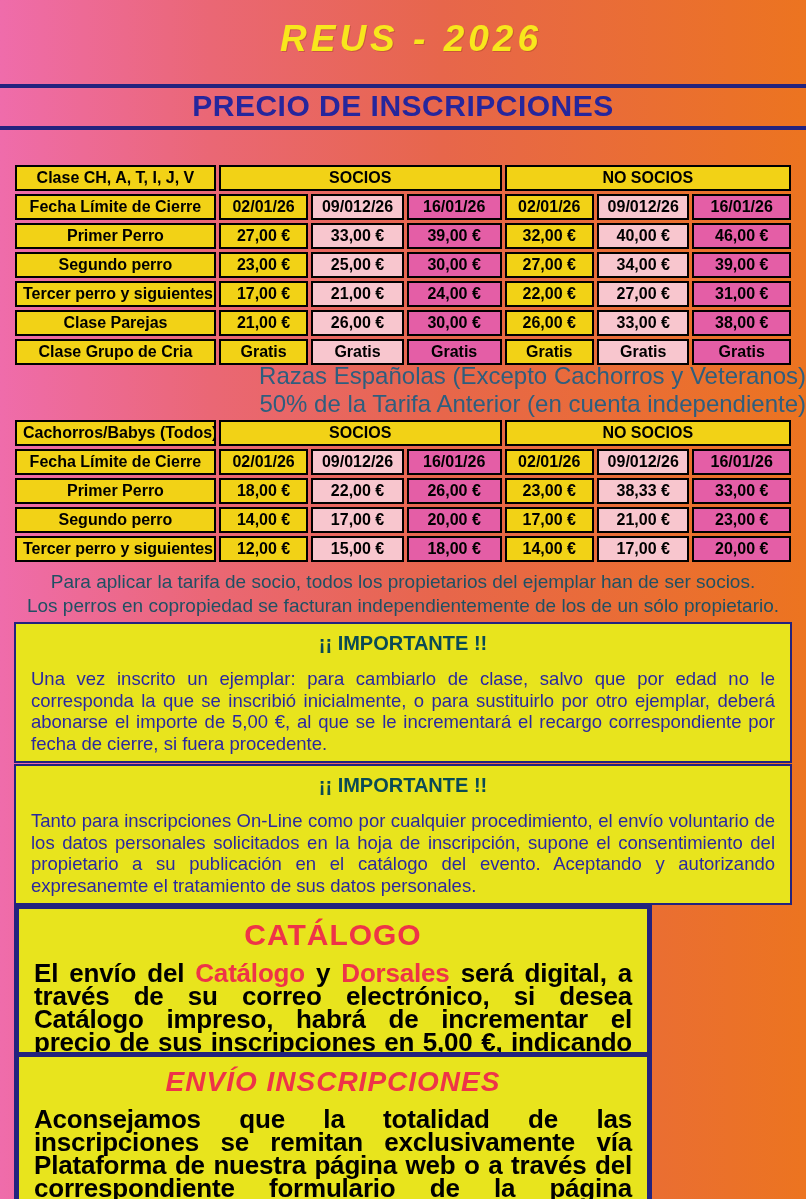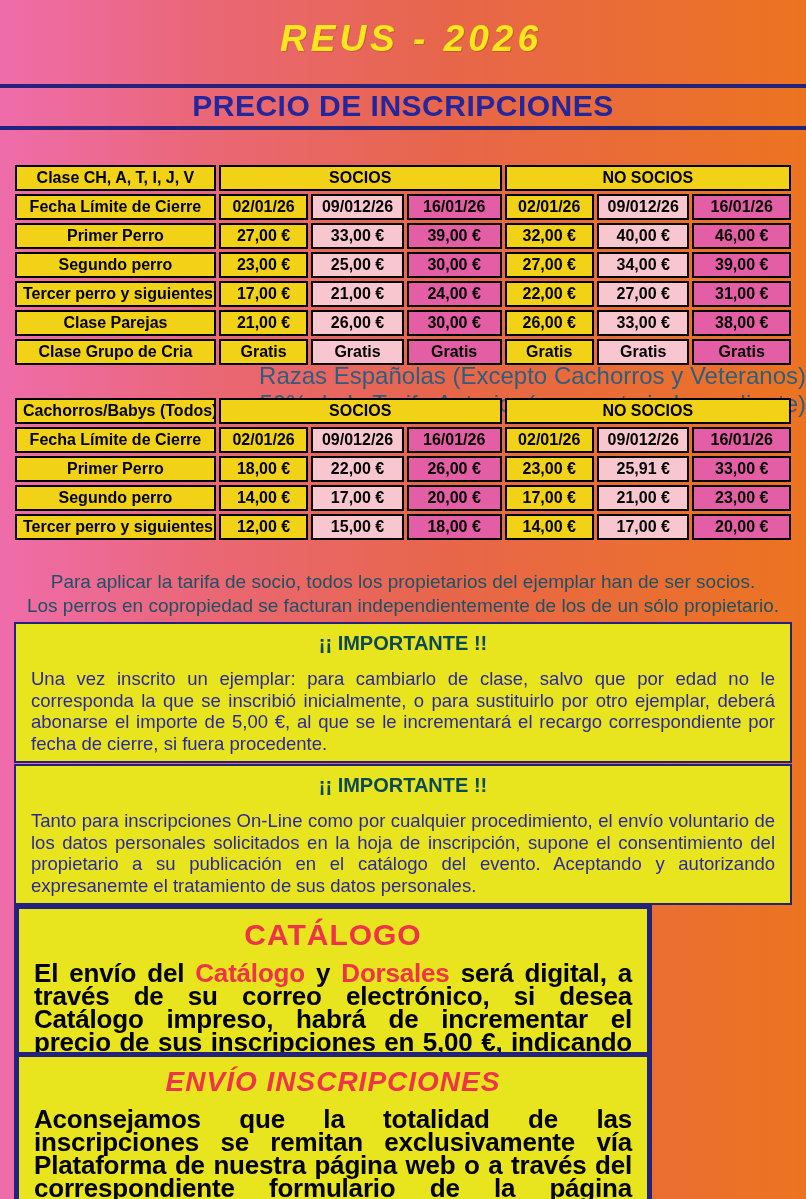--- a/index.html
+++ b/index.html
@@ -28,21 +28,21 @@
     border-bottom:4px solid var(--navy-border,#23237e);
     text-align:center;padding:1px 0 3px 0;
     font-size:30px;font-weight:bold;color:var(--navy,#26269c);
     letter-spacing:.5px;
   }
   table.price-table{
     position:absolute;left:12px;width:782px;
     border-collapse:separate;border-spacing:3px;table-layout:fixed;
   }
   #table1{top:150px;margin-top:12px;}
-  #table2{top:395px;}
+  #table2{top:417px;}
   table.price-table td{
     box-sizing:border-box;border:2px solid #000;height:26px;
     font-weight:bold;font-size:16px;color:#000;
     padding:1px 6px;white-space:nowrap;overflow:hidden;
     text-align:center;vertical-align:middle;
   }
   td.c-y{background:var(--table-yellow,#f2d216);}
   td.c-p{background:var(--table-pink,#f8c6ce);}
   td.c-m{background:var(--table-magenta,#e45ea6);}
   td.corner{font-size:17px;}
@@ -207,21 +207,21 @@
           <td colspan="1" class="c-y date">02/01/26</td>
           <td colspan="1" class="c-p date">09/012/26</td>
           <td colspan="1" class="c-m date">16/01/26</td>
         </tr>
         <tr>
           <td colspan="1" class="c-y rowlabel">Primer Perro</td>
           <td colspan="1" class="c-y price">18,00 €</td>
           <td colspan="1" class="c-p price">22,00 €</td>
           <td colspan="1" class="c-m price">26,00 €</td>
           <td colspan="1" class="c-y price">23,00 €</td>
-          <td colspan="1" class="c-p price">25,91 €</td>
+          <td colspan="1" class="c-p price">38,33 €</td>
           <td colspan="1" class="c-m price">33,00 €</td>
         </tr>
         <tr>
           <td colspan="1" class="c-y rowlabel">Segundo perro</td>
           <td colspan="1" class="c-y price">14,00 €</td>
           <td colspan="1" class="c-p price">17,00 €</td>
           <td colspan="1" class="c-m price">20,00 €</td>
           <td colspan="1" class="c-y price">17,00 €</td>
           <td colspan="1" class="c-p price">21,00 €</td>
           <td colspan="1" class="c-m price">23,00 €</td>

